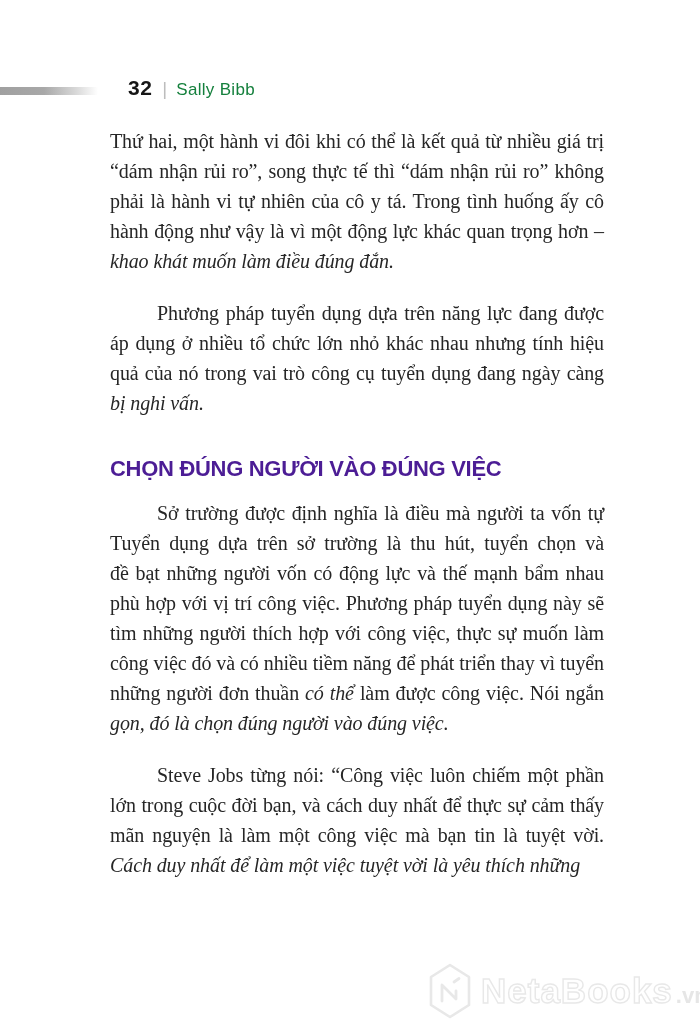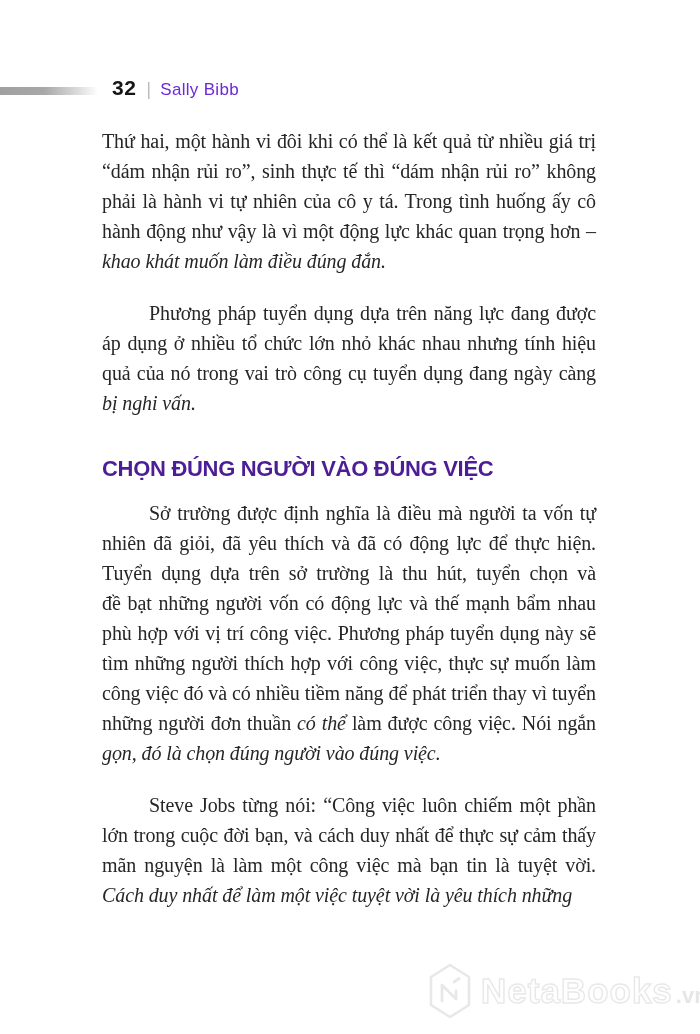--- a/index.html
+++ b/index.html
@@ -12,45 +12,45 @@
     font-family: "Liberation Serif", "DejaVu Serif", serif;
   }
   .gradient-bar {
     position: absolute;
     left: 0; top: 87px;
     width: 98px; height: 8px;
     background: linear-gradient(to right, #a0a0a0 0%, #a8a8a8 45%, #d9d9d9 78%, #ffffff 100%);
   }
   .header {
     position: absolute;
-    left: 112px; top: 76px;
+    left: 128px; top: 76px;
     display: flex;
     align-items: baseline;
     font-family: "Liberation Sans", sans-serif;
   }
   .page-number {
     font-size: 21px;
     font-weight: bold;
     color: #161616;
     letter-spacing: 0.5px;
   }
   .header-sep {
     font-size: 19px;
     font-weight: 400;
     color: #bdbdbd;
     margin: 0 9px 0 10px;
   }
   .author {
     font-size: 17px;
-    color: #6d28d9;
+    color: #15803d;
     letter-spacing: 0.3px;
   }
   .content {
     position: absolute;
-    left: 102px; top: 126px;
+    left: 110px; top: 126px;
     width: 494px;
     color: #262626;
     font-size: 20px;
     line-height: 30px;
     letter-spacing: -0.1px;
   }
   .paragraph + .paragraph { margin-top: 22px; }
   .text-line {
     text-align: justify;
     text-align-last: justify;
@@ -100,35 +100,34 @@
 
   <div class="header">
     <span class="page-number">32</span>
     <span class="header-sep">|</span>
     <span class="author">Sally Bibb</span>
   </div>
 
   <div class="content" id="content">
       <div class="paragraph">
         <div class="text-line"><span>Thứ hai, một hành vi đôi khi có thể là kết quả từ nhiều giá trị</span></div>
-        <div class="text-line"><span>“dám nhận rủi ro”, sinh thực tế thì “dám nhận rủi ro” không</span></div>
+        <div class="text-line"><span>“dám nhận rủi ro”, song thực tế thì “dám nhận rủi ro” không</span></div>
         <div class="text-line"><span>phải là hành vi tự nhiên của cô y tá. Trong tình huống ấy cô</span></div>
         <div class="text-line"><span>hành động như vậy là vì một động lực khác quan trọng hơn –</span></div>
         <div class="text-line last"><span>khao khát muốn làm điều đúng đắn.</span></div>
       </div>
       <div class="paragraph indent">
         <div class="text-line"><span>Phương pháp tuyển dụng dựa trên năng lực đang được</span></div>
         <div class="text-line"><span>áp dụng ở nhiều tổ chức lớn nhỏ khác nhau nhưng tính hiệu</span></div>
         <div class="text-line"><span>quả của nó trong vai trò công cụ tuyển dụng đang ngày càng</span></div>
         <div class="text-line last"><span>bị nghi vấn.</span></div>
       </div>
       <div class="section-heading">CHỌN ĐÚNG NGƯỜI VÀO ĐÚNG VIỆC</div>
       <div class="paragraph indent">
         <div class="text-line"><span>Sở trường được định nghĩa là điều mà người ta vốn tự</span></div>
-        <div class="text-line"><span>nhiên đã giỏi, đã yêu thích và đã có động lực để thực hiện.</span></div>
         <div class="text-line"><span>Tuyển dụng dựa trên sở trường là thu hút, tuyển chọn và</span></div>
         <div class="text-line"><span>đề bạt những người vốn có động lực và thế mạnh bẩm nhau</span></div>
         <div class="text-line"><span>phù hợp với vị trí công việc. Phương pháp tuyển dụng này sẽ</span></div>
         <div class="text-line"><span>tìm những người thích hợp với công việc, thực sự muốn làm</span></div>
         <div class="text-line"><span>công việc đó và có nhiều tiềm năng để phát triển thay vì tuyển</span></div>
         <div class="text-line"><span>những người đơn thuần </span><i>có thể</i><span> làm được công việc. Nói ngắn</span></div>
         <div class="text-line last"><span>gọn, đó là chọn đúng người vào đúng việc.</span></div>
       </div>
       <div class="paragraph indent">
         <div class="text-line"><span>Steve Jobs từng nói: “Công việc luôn chiếm một phần</span></div>

